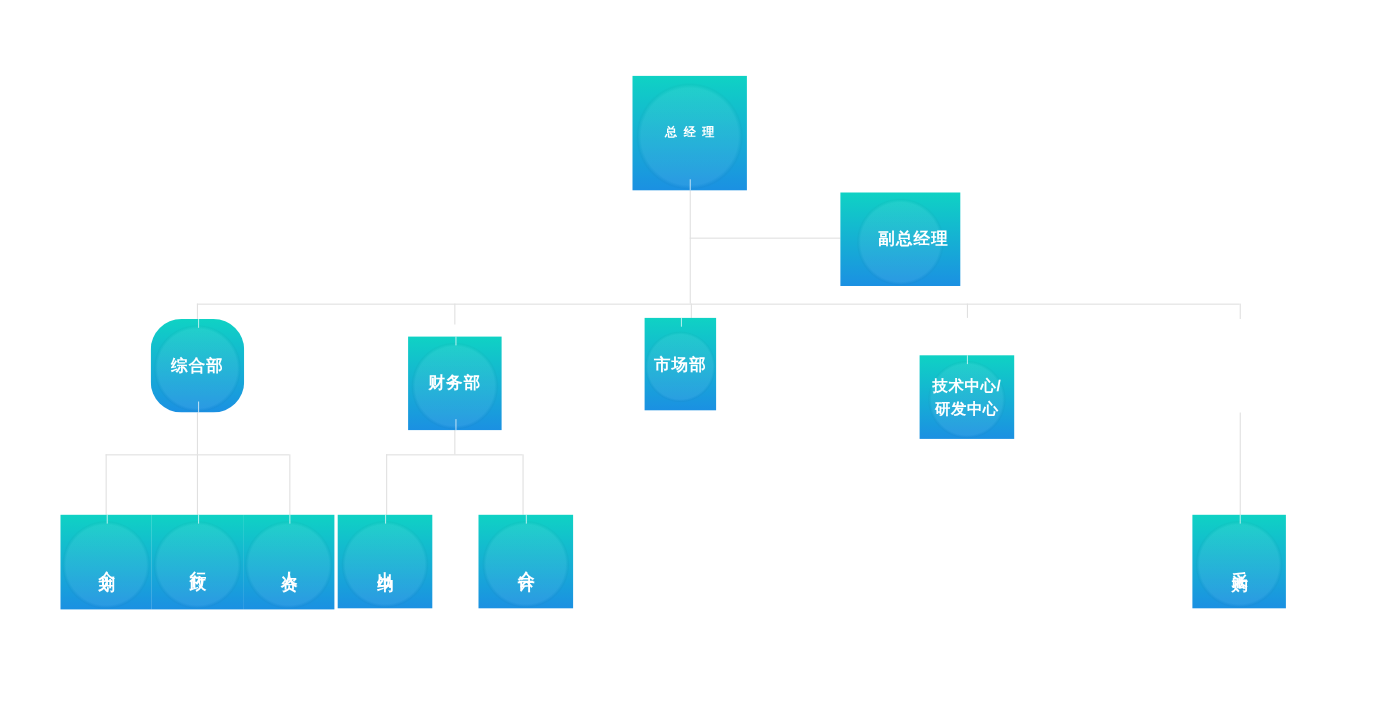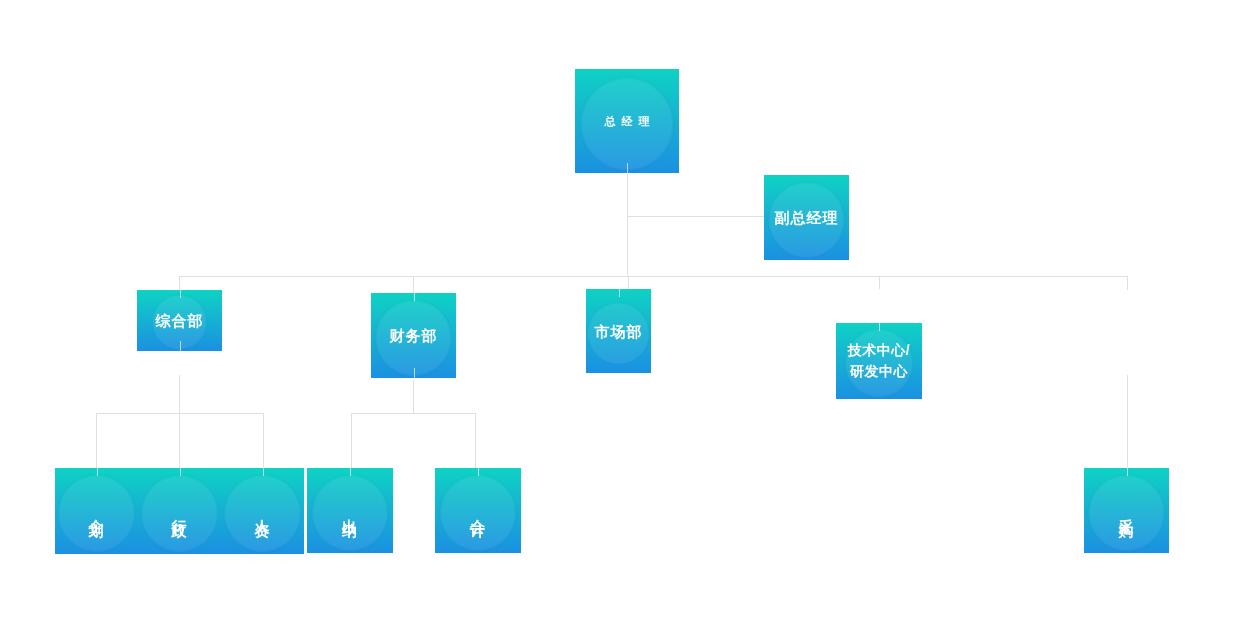--- a/index.html
+++ b/index.html
@@ -92,28 +92,28 @@
   <div class="line v" style="left:413px; top:380px; height:33px;"></div>
   <div class="line h" style="left:351px; top:413px; width:124px;"></div>
   <div class="line v" style="left:351px; top:413px; height:55px;"></div>
   <div class="line v" style="left:475px; top:413px; height:55px;"></div>
 
   <div class="line v" style="left:1127px; top:375px; height:93px;"></div>
 
   <div class="node root t-bot" style="left:575px; top:69px; width:104px; height:104px;">
     <span class="lbl">总经理</span>
   </div>
-  <div class="node" style="left:764px; top:175px; width:85px; height:85px;">
+  <div class="node" style="left:764px; top:175px; width:85px; height:85px;padding-left:24px;">
     <span class="lbl">副总经理</span>
   </div>
 
-  <div class="node t-top t-bot" style="left:137px; top:290px; width:85px; height:61px;">
+  <div class="node t-top t-bot" style="left:137px; top:290px; width:85px; height:85px;border-radius:28px;">
     <span class="lbl">综合部</span>
   </div>
-  <div class="node t-top t-bot" style="left:371px; top:293px; width:85px; height:85px;">
+  <div class="node t-top t-bot" style="left:371px; top:306px; width:85px; height:85px;">
     <span class="lbl">财务部</span>
   </div>
   <div class="node t-top" style="left:586px; top:289px; width:65px; height:84px;">
     <span class="lbl">市场部</span>
   </div>
   <div class="node small-text t-top" style="left:836px; top:285px; width:86px; height:76px;margin-top:38px;">
     <span class="lbl">技术中心/
 研发中心</span>
   </div>
 

